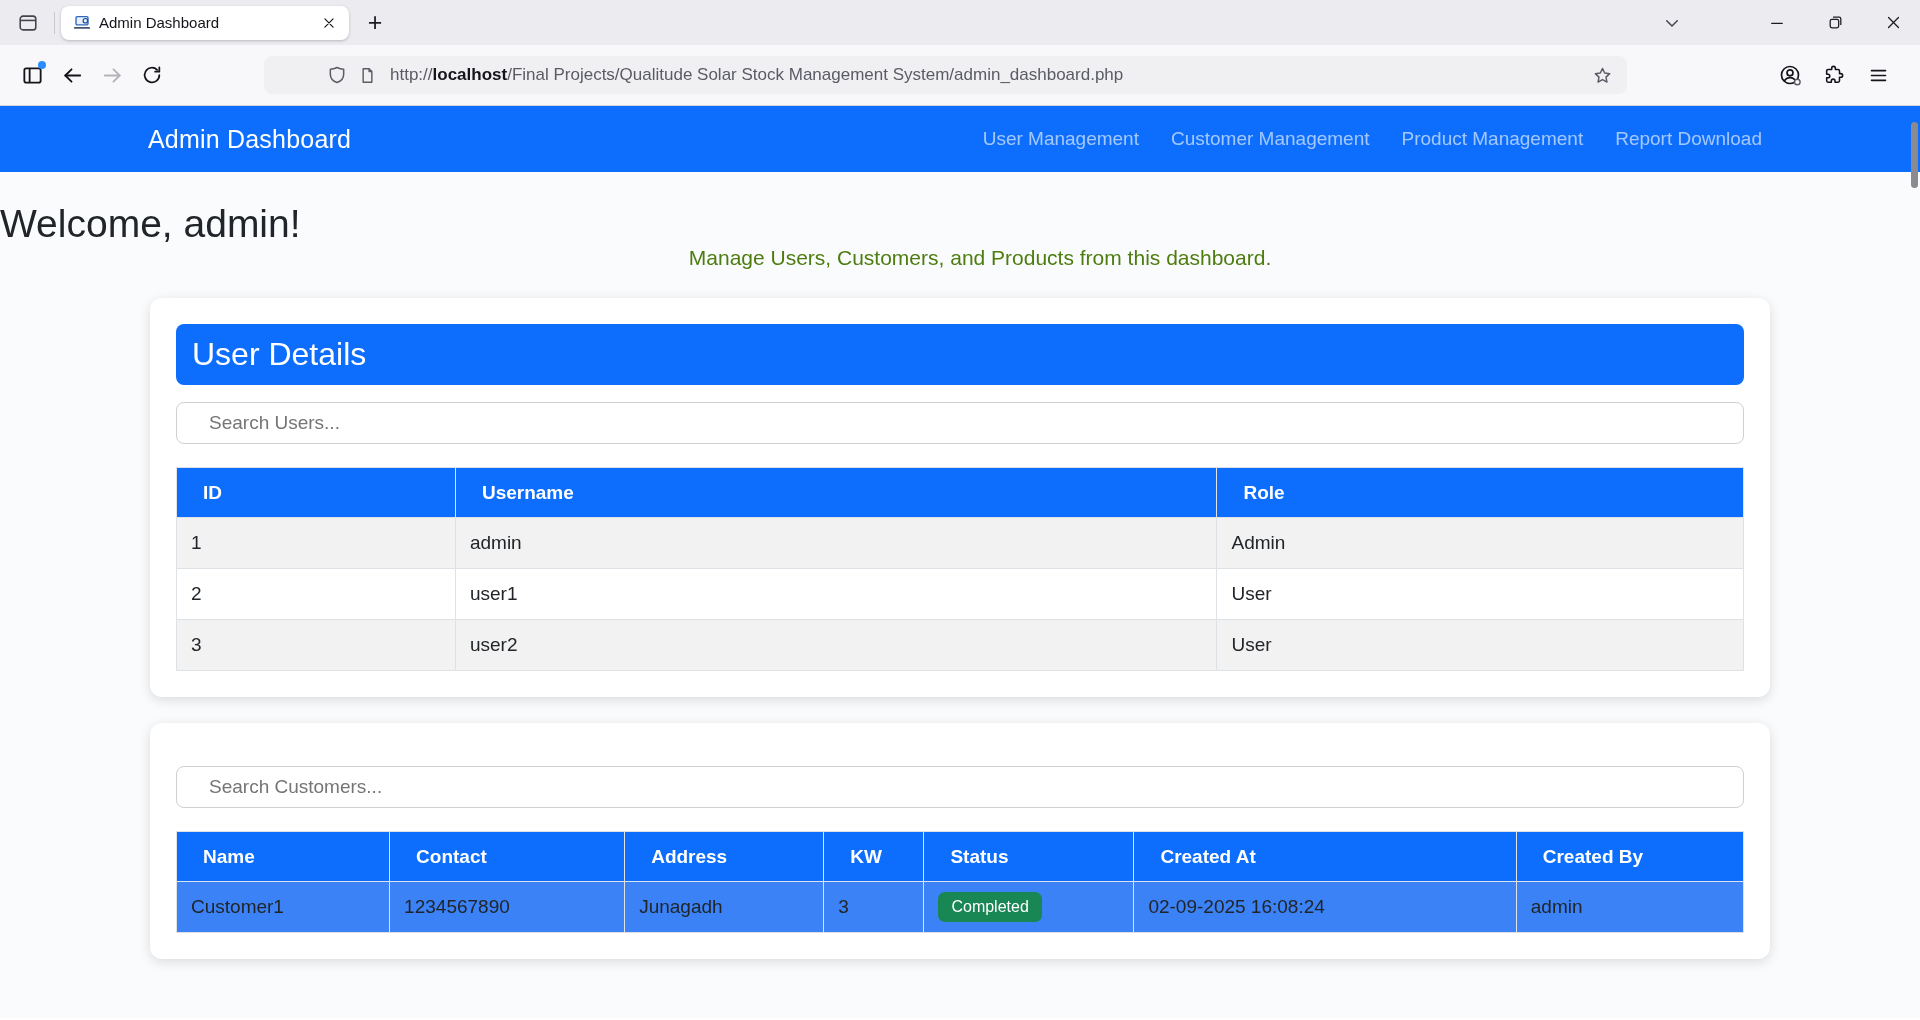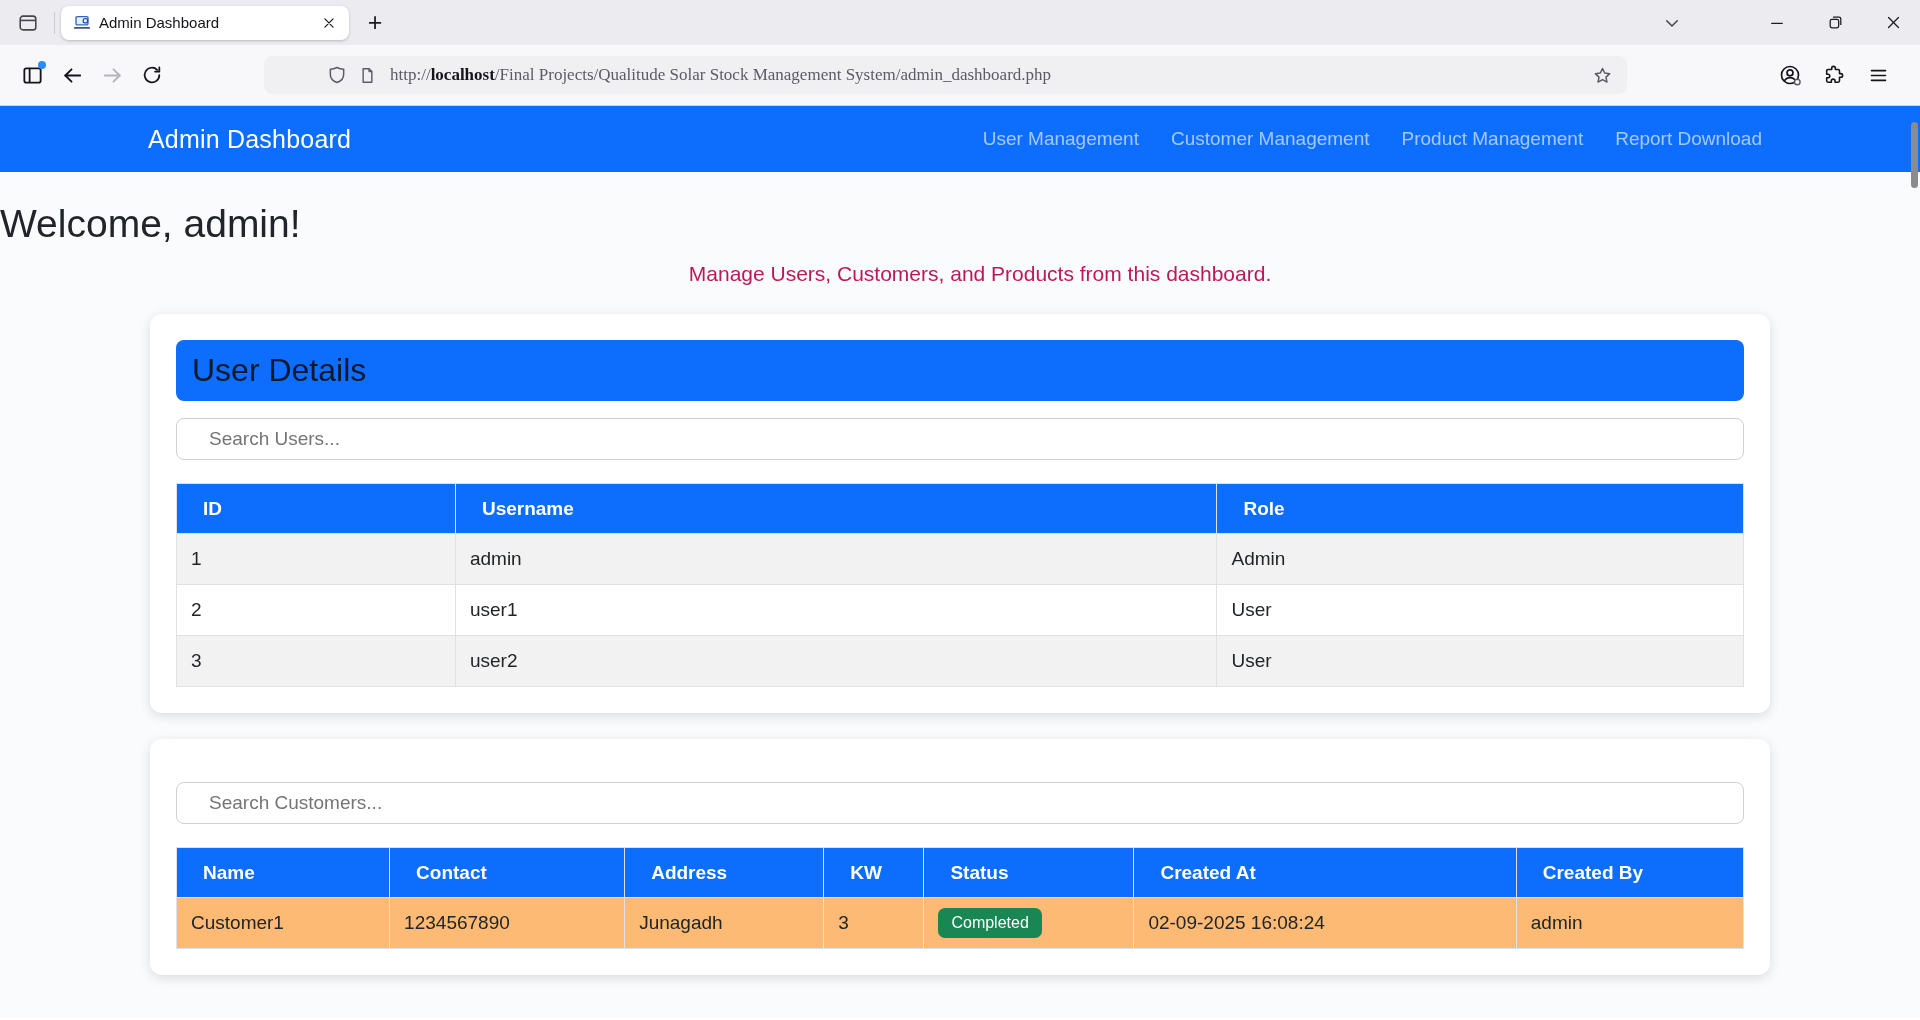--- a/index.html
+++ b/index.html
@@ -21,54 +21,54 @@
   .alltabs { margin-left:auto; }
   .win-controls .chrome-btn { width:34px; height:34px; }
 
   .toolbar { height:61px; background:#f8f8fa; border-bottom:1px solid #d4d4d8; display:flex; align-items:center; padding:0 12px; }
   .toolbar .chrome-btn { width:40px; height:40px; }
   .sidebar-btn { position:relative; }
   .notif-dot { position:absolute; top:6px; right:6px; width:8px; height:8px; border-radius:50%; background:#2b8cff; }
   .urlbar { margin-left:92px; width:1363px; height:38px; background:#f0f0f3; border-radius:8px;
             display:flex; align-items:center; padding:0 10px 0 58px; }
   .urlbar .chrome-btn { width:30px; height:30px; color:#5b5b66; }
-  .url-text { font-size:17px; color:#5b5b66; margin-left:8px; white-space:nowrap; overflow:hidden; flex:1;font-family:Liberation Serif, serif; }
+  .url-text { font-size:17px; color:#5b5b66; margin-left:8px; white-space:nowrap; overflow:hidden; flex:1; }
   .url-host { color:#15141a; font-weight:700; }
   .star-btn { margin-left:auto; }
   .right-icons { display:flex; align-items:center; gap:4px; margin-left:auto; margin-right:10px; }
 
   .scroll-thumb { position:absolute; right:2px; top:122px; width:7px; height:66px; background:#8a8a8f; border-radius:4px; z-index:50; }
 
   
   .page { height:912px; background:#fafbfc; overflow:hidden; }
   .navbar { height:66px; background:#0d6efd; display:flex; align-items:center; padding:0 158px 0 148px; }
   .brand { color:#fff; font-size:25px; font-weight:500; letter-spacing:.2px; }
   .nav-links { margin-left:auto; display:flex; gap:32px; }
   .nav-link { color:rgba(255,255,255,.62); font-size:19px; text-decoration:none; cursor:pointer; }
 
   .welcome-title { text-align:left; font-size:39px; font-weight:400; color:#212529; margin-top:30px; }
-  .welcome-sub { text-align:center; font-size:21px; color:#be185d; margin-top:16px;padding-left:40px; }
+  .welcome-sub { text-align:center; font-size:21px; color:#4d7c0f; margin-top:0;padding-left:40px; }
 
   .card { width:1620px; margin:28px auto 0; background:#fff; border-radius:12px;
           box-shadow:0 3px 12px rgba(0,0,0,.13); padding:26px; }
   .card + .card { margin-top:26px; }
   .section-header { height:61px; line-height:61px; background:#0d6efd; border-radius:8px;
-                    color:#0f172a; font-size:32px; font-weight:500; padding:0 16px; }
+                    color:#ffffff; font-size:32px; font-weight:500; padding:0 16px; }
   .search-input { display:block; width:100%; height:42px; margin-top:17px; border:1px solid #cfcfd4;
                   border-radius:8px; font-size:19px; padding:0 32px; color:#ec4899; outline:none;
                   font-family:"Liberation Sans", sans-serif; }
   .search-input::placeholder { color:#757575; }
 
   table { width:100%; border-collapse:collapse; margin-top:23px; border:1px solid #dee2e6; }
   th { background:#0d6efd; color:#fff; text-align:left; font-size:19px; font-weight:700;
        height:50px; padding:0 26px; border:1px solid #dee2e6; }
   td { font-size:19px; color:#212529; height:51px; padding:0 14px; border:1px solid #dee2e6; background:#fff; }
   .users-table tbody tr:nth-child(odd) td { background:#f2f2f2; }
   .users-table th:nth-child(1){width:17.8%;} .users-table th:nth-child(2){width:48.6%;} .users-table th:nth-child(3){width:33.6%;}
-  .customers-table td { background:#fdba74; }
+  .customers-table td { background:#3b82f6; }
   .customers-table th:nth-child(1){width:13.6%;} .customers-table th:nth-child(2){width:15.0%;}
   .customers-table th:nth-child(3){width:12.7%;} .customers-table th:nth-child(4){width:6.4%;}
   .customers-table th:nth-child(5){width:13.4%;} .customers-table th:nth-child(6){width:24.4%;}
   .customers-table th:nth-child(7){width:14.5%;}
   .badge { display:inline-block; background:#198754; color:#fff; font-size:16px; font-weight:400;
            padding:6px 13px; border-radius:7px; }
 
   svg { display:block; }
 </style>
 </head>

